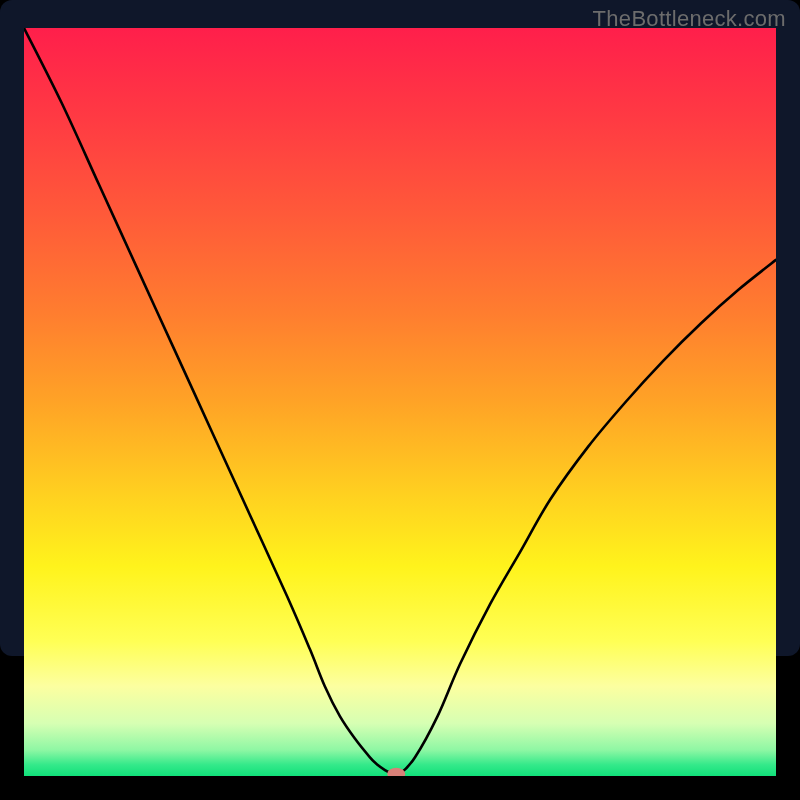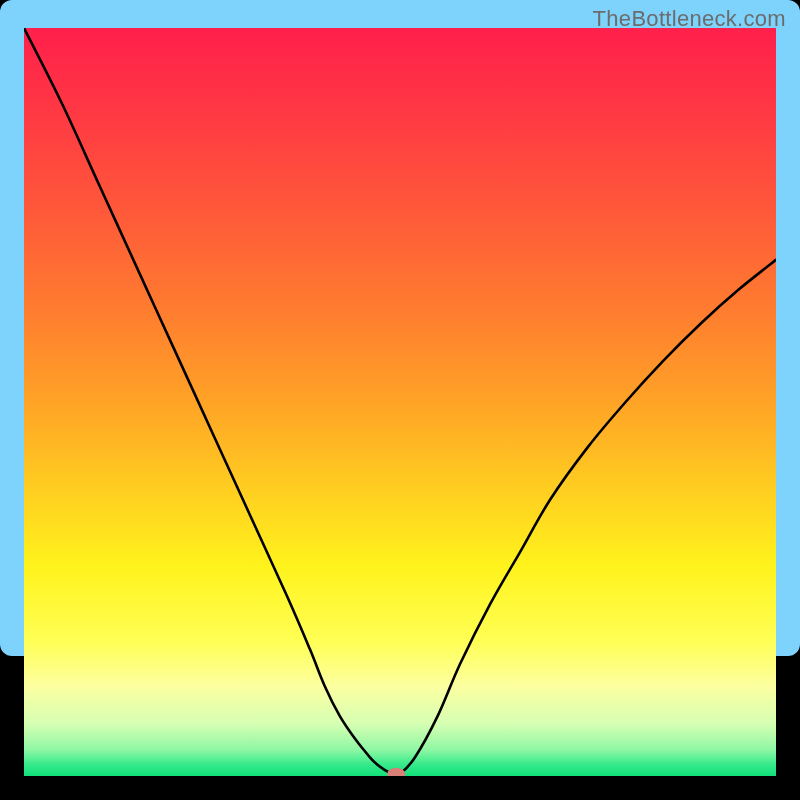--- a/index.html
+++ b/index.html
@@ -8,21 +8,21 @@
     width: 800px;
     height: 800px;
     background: #000;
     overflow: hidden;
     font-family: Arial, Helvetica, sans-serif;
   }
   .frame {
     position: relative;
     width: 800px;
     height: 656px;
-    background: #7dd3fc;
+    background: #0f172a;
     border-radius: 12px;
   }
   .watermark {
     position: absolute;
     top: 6px;
     right: 14px;
     color: #6c6c6c;
     font-size: 22px;
     font-weight: 500;
     letter-spacing: 0.3px;

